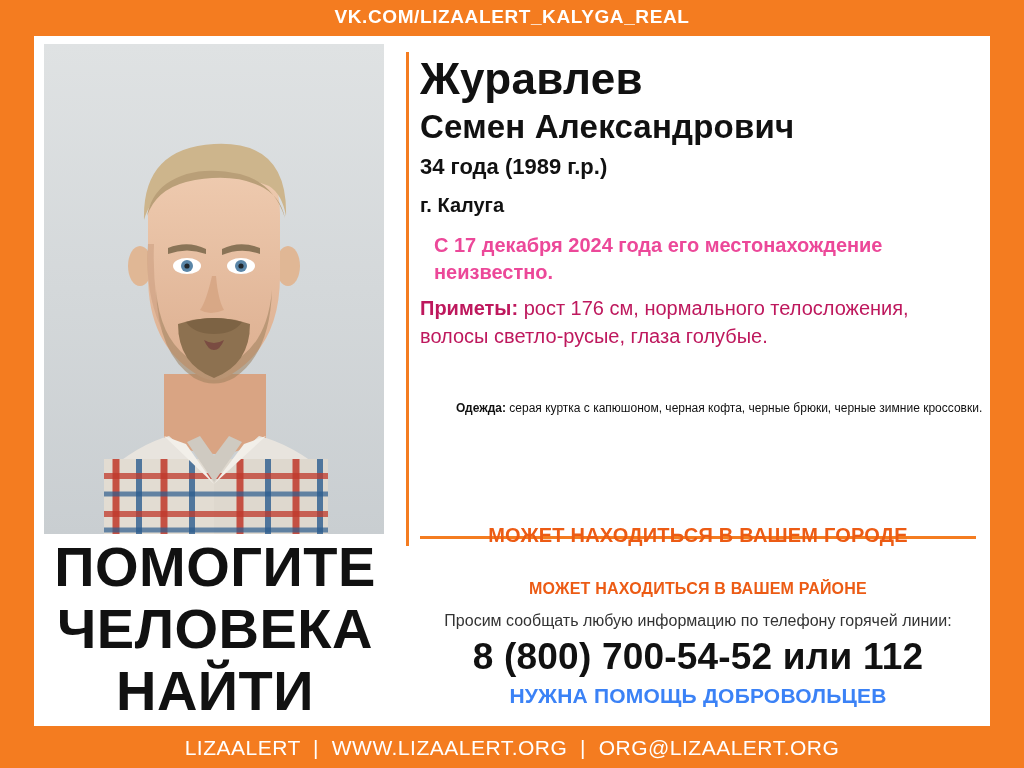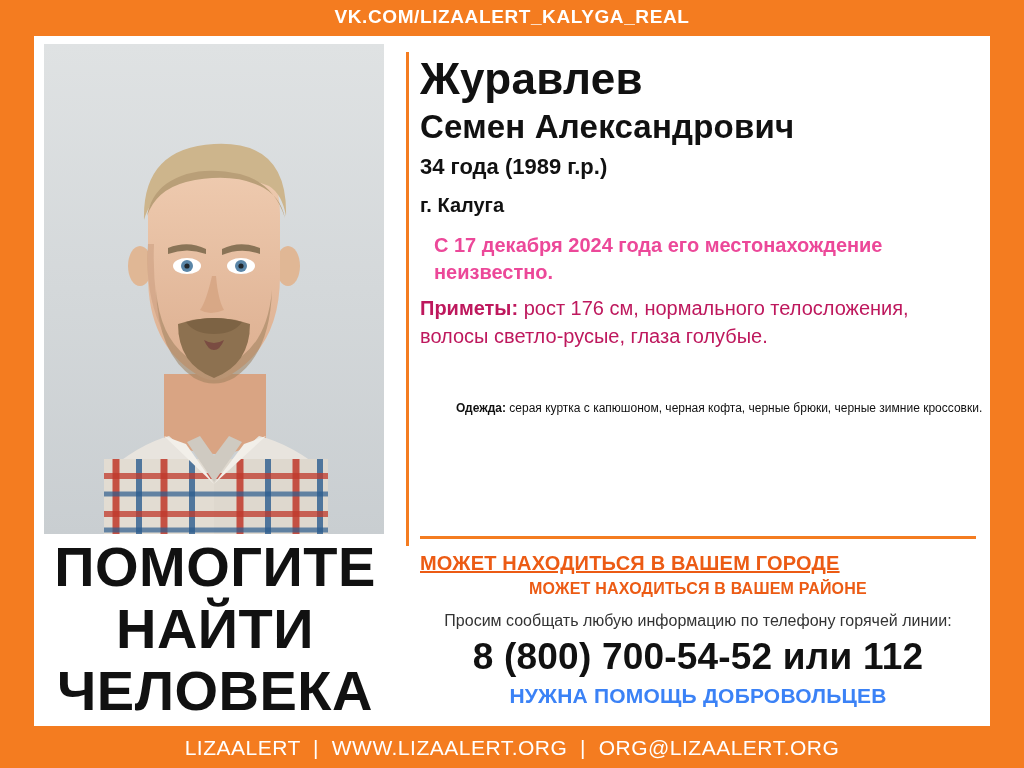--- a/index.html
+++ b/index.html
@@ -155,29 +155,28 @@
   .hline {
     position: absolute;
     top: 500px;
     left: 0;
     width: 556px;
     height: 3px;
     background: #F47C20;
   }
   .alert1 {
     position: absolute;
-    top: 516px;
-    left: 0;
-    width: 556px;
-    text-align: left;
+    top: 488px;
+    left: 0;
+    width: 556px;
+    text-align: center;
     font-size: 20px;
     font-weight: bold;
     color: #EC5B14;
     letter-spacing: 0.2px;
-    text-decoration: underline;
   }
   .alert2 {
     position: absolute;
     top: 544px;
     left: 0;
     width: 556px;
     text-align: center;
     font-size: 16px;
     font-weight: bold;
     color: #EC5B14;
@@ -313,22 +312,22 @@
           <path d="M134 280 Q170 268 206 280 Q206 320 170 334 Q134 320 134 280 Z" fill="#8d7150"></path>
           <path d="M142 278 Q170 270 198 278 Q190 290 170 290 Q150 290 142 278 Z" fill="#7d6344"></path>
           <path d="M160 296 Q170 302 180 296 Q176 306 170 306 Q164 306 160 296 Z" fill="#7a4c42"></path>
 
           <path d="M104 200 Q100 250 120 290 Q108 250 110 200 Z" fill="#c79a7b" opacity="0.5"></path>
         </svg>
       </div>
 
       <div class="help-text">
         <div>ПОМОГИТЕ</div>
+        <div>ЧЕЛОВЕКА</div>
         <div>НАЙТИ</div>
-        <div>ЧЕЛОВЕКА</div>
       </div>
     </div>
 
     <div class="vline"></div>
 
     <div class="right-col">
       <div class="surname">Журавлев</div>
       <div class="givenname">Семен Александрович</div>
       <div class="age">34 года (1989 г.р.)</div>
       <div class="city">г. Калуга</div>

